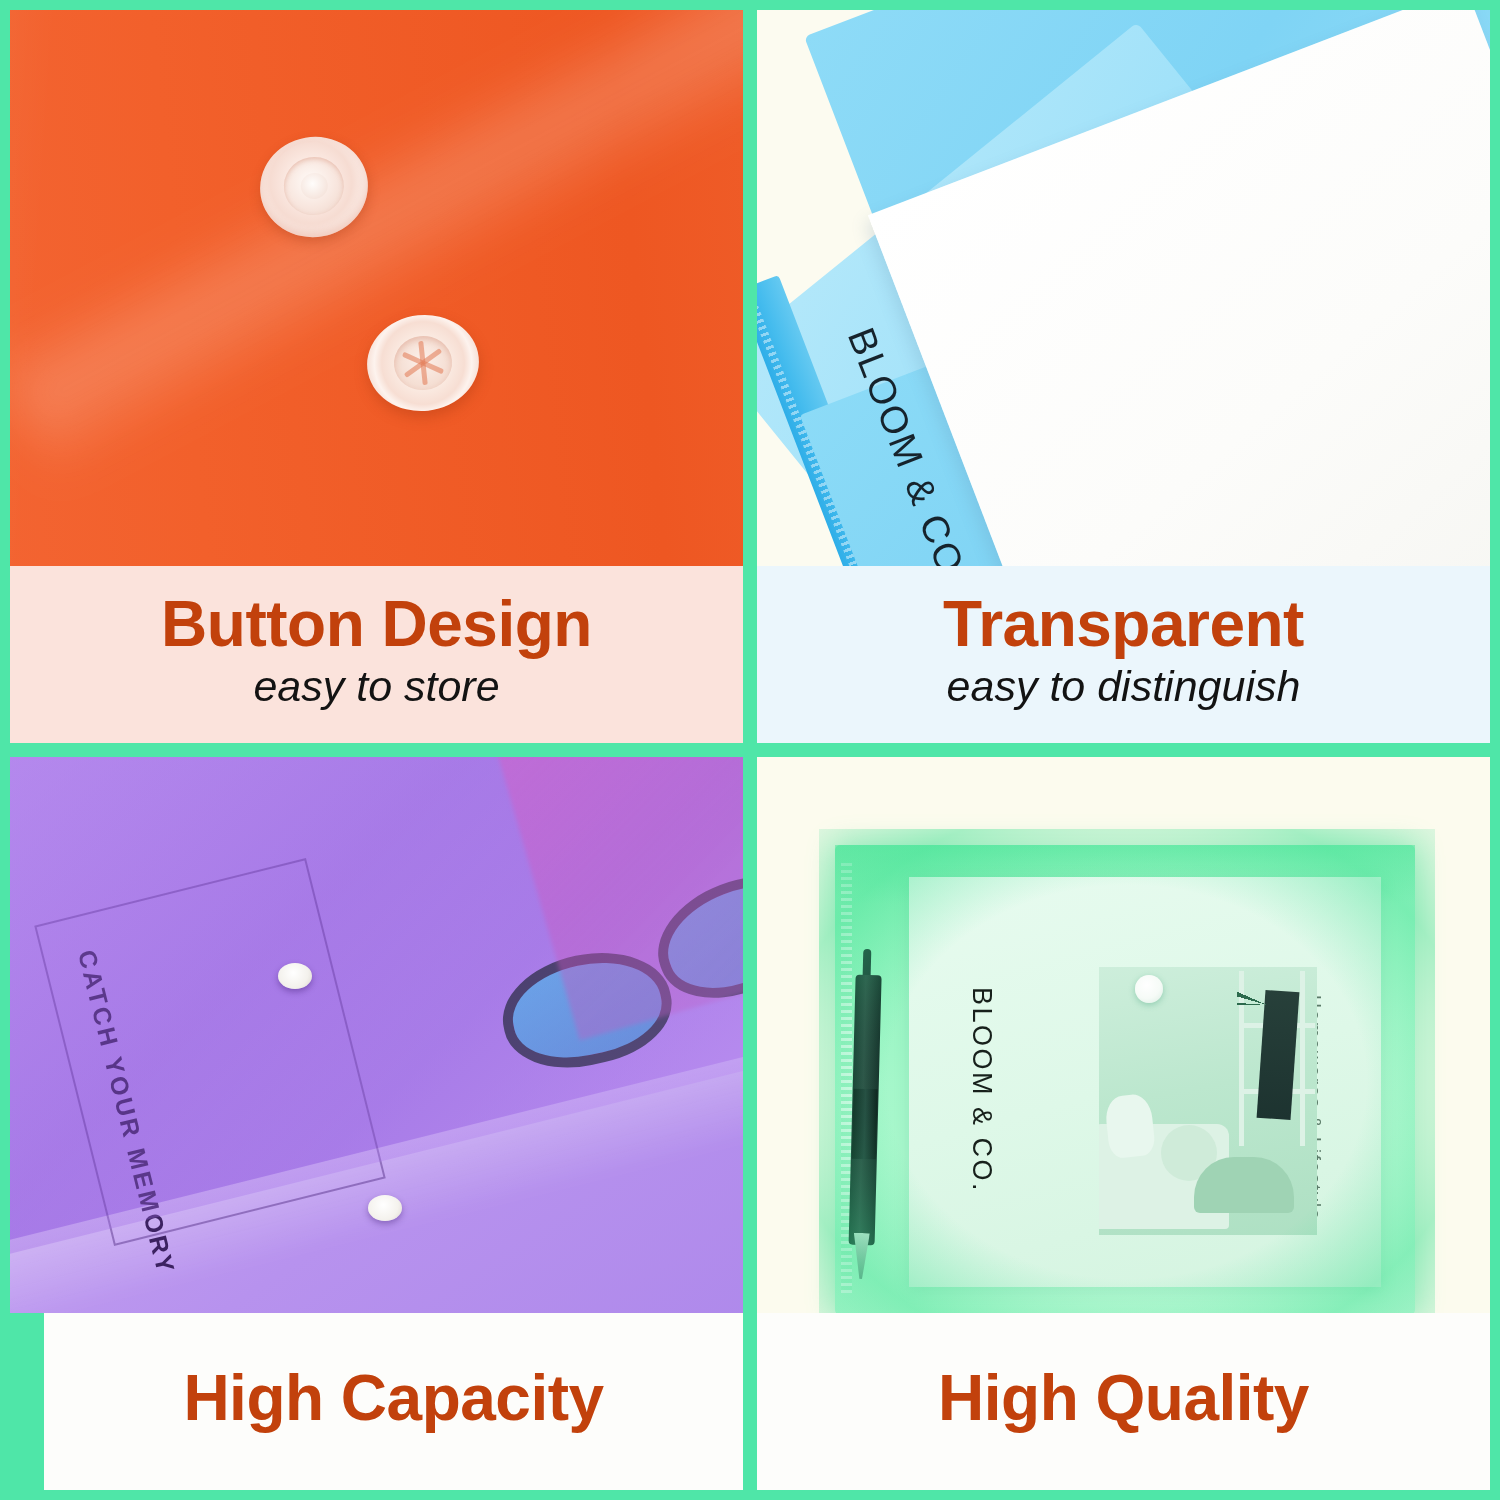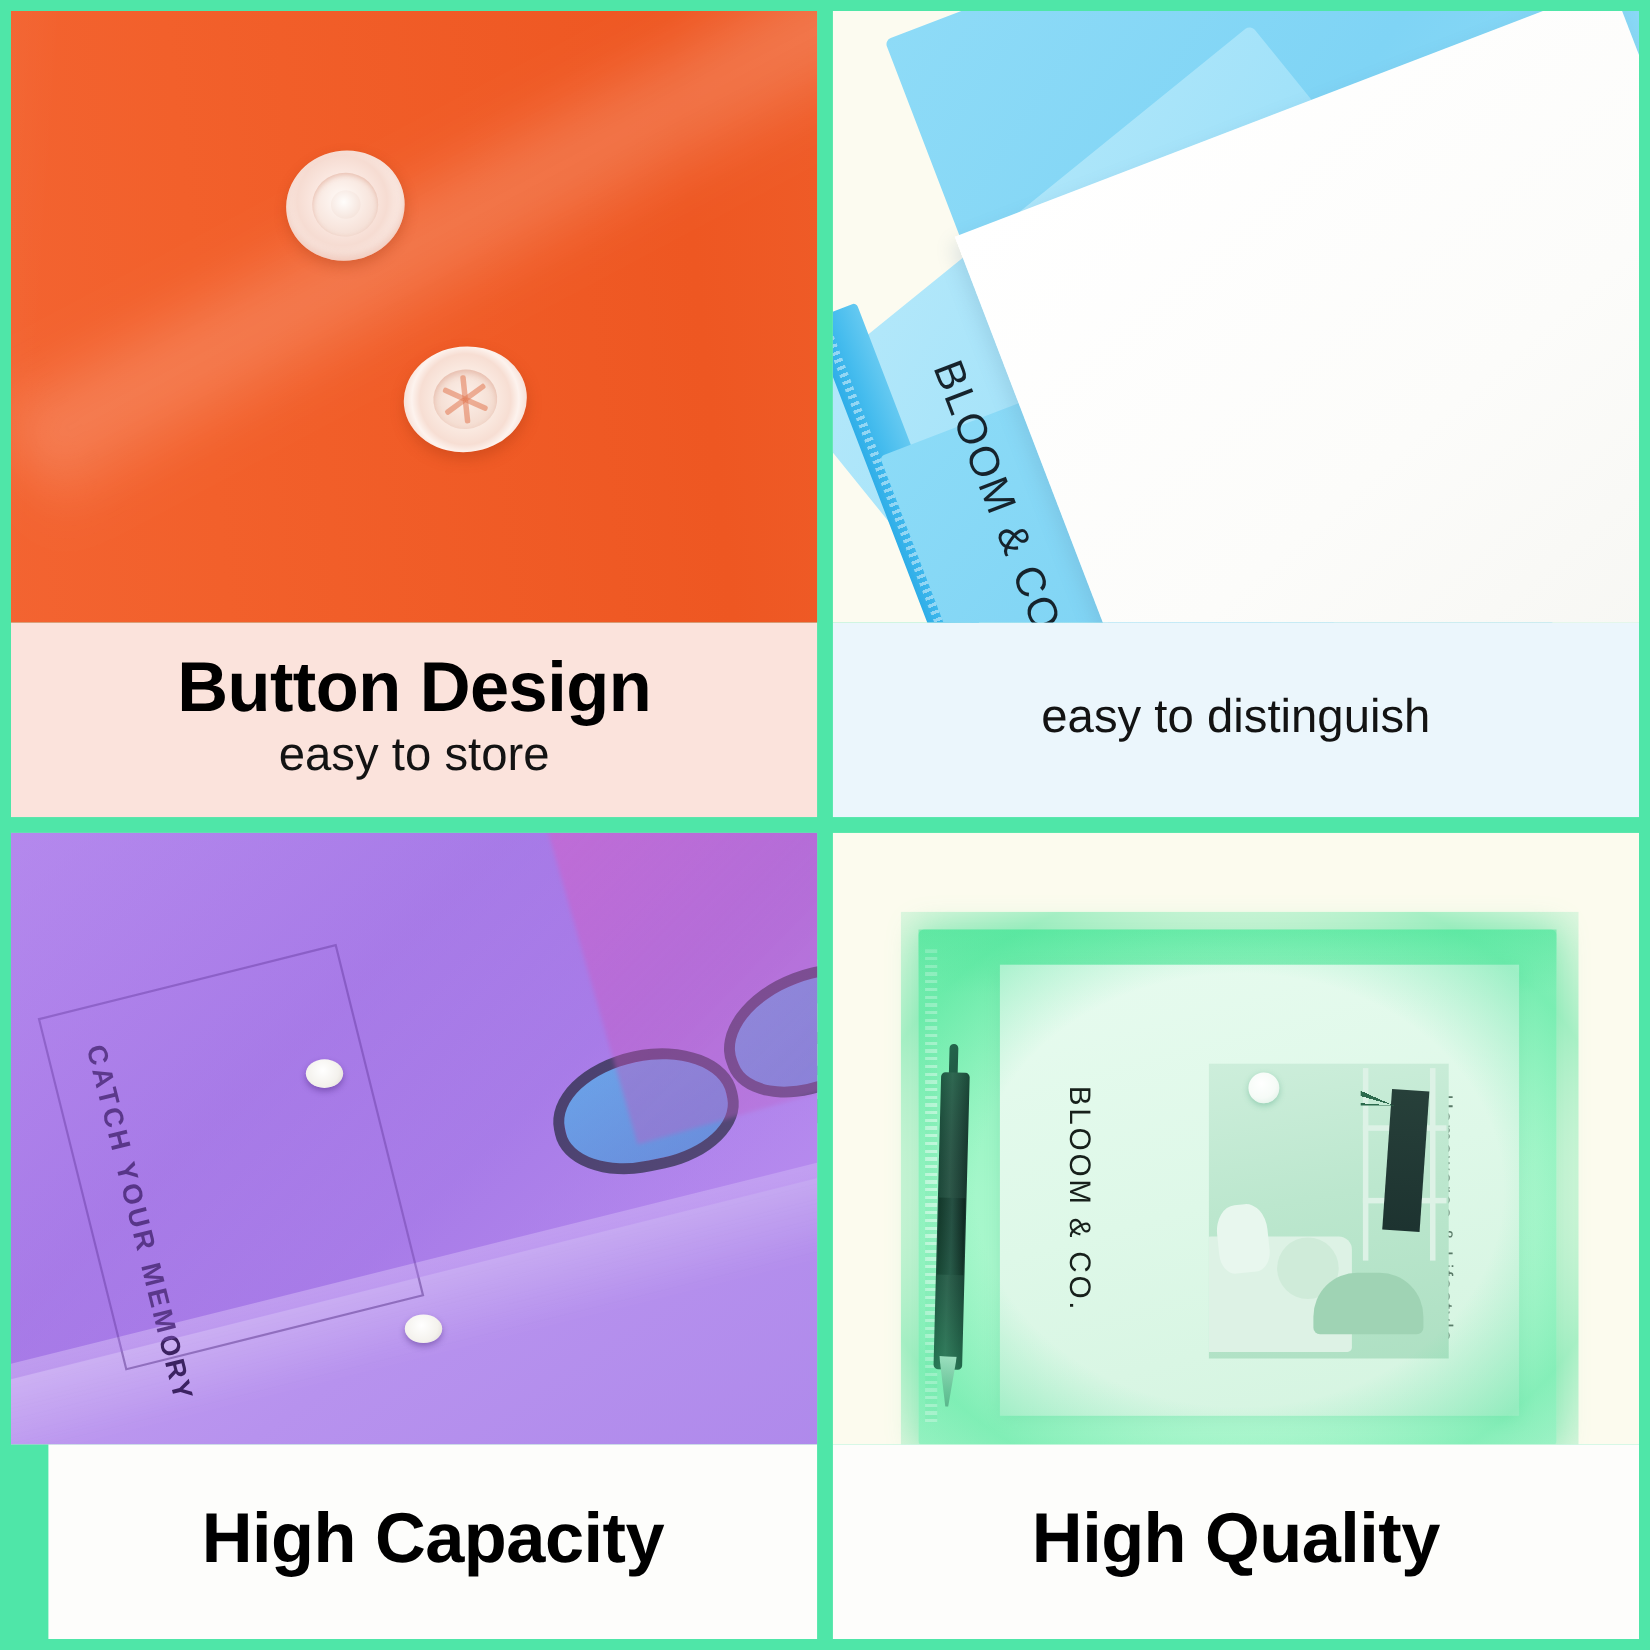--- a/index.html
+++ b/index.html
@@ -40,30 +40,31 @@
     flex-direction:column;
     align-items:center;
     justify-content:center;
     gap:4px;
     padding-bottom:6px;
   }
   .caption .headline {
     font-weight:bold;
     font-size:64px;
     line-height:1.05;
-    color:#000000;
+    color:#c2410c;
     letter-spacing:-0.5px;
     white-space:nowrap;
     font-stretch:condensed;
   }
   .caption .subtitle {
     font-size:43px;
     line-height:1.15;
     color:#131313;
     white-space:nowrap;
+    font-style:italic;
   }
 
   
   .p1 .caption { background:#FBE3DC; }
   .p1 .photo { background:#DCDBD0; }
   .p1-orange {
     position:absolute; left:-120px; top:-260px;
     width:1250px; height:1250px;
     background:
       linear-gradient(122deg, rgba(255,255,255,.22) 0%, rgba(255,255,255,0) 22%),
@@ -473,20 +474,21 @@
     <div class="photo">
       <div class="p2-folderback"></div>
       <div class="p2-folderback-tab"></div>
       <div class="p2-flap"></div>
       <div class="p2-spine"></div>
       <div class="p2-folderfront"></div>
       <div class="p2-paper"></div>
       <div class="p2-brand">BLOOM &amp; CO.</div>
     </div>
     <div class="caption">
+      <div class="headline">Transparent</div>
       <div class="subtitle">easy to distinguish</div>
     </div>
   </div>
 
   <div class="panel p3">
     <div class="photo">
       <div class="p3-base"></div>
       <div class="p3-basefold"></div>
       <div class="p3-papers"></div>
       <div class="p3-spiralpaper"></div>

